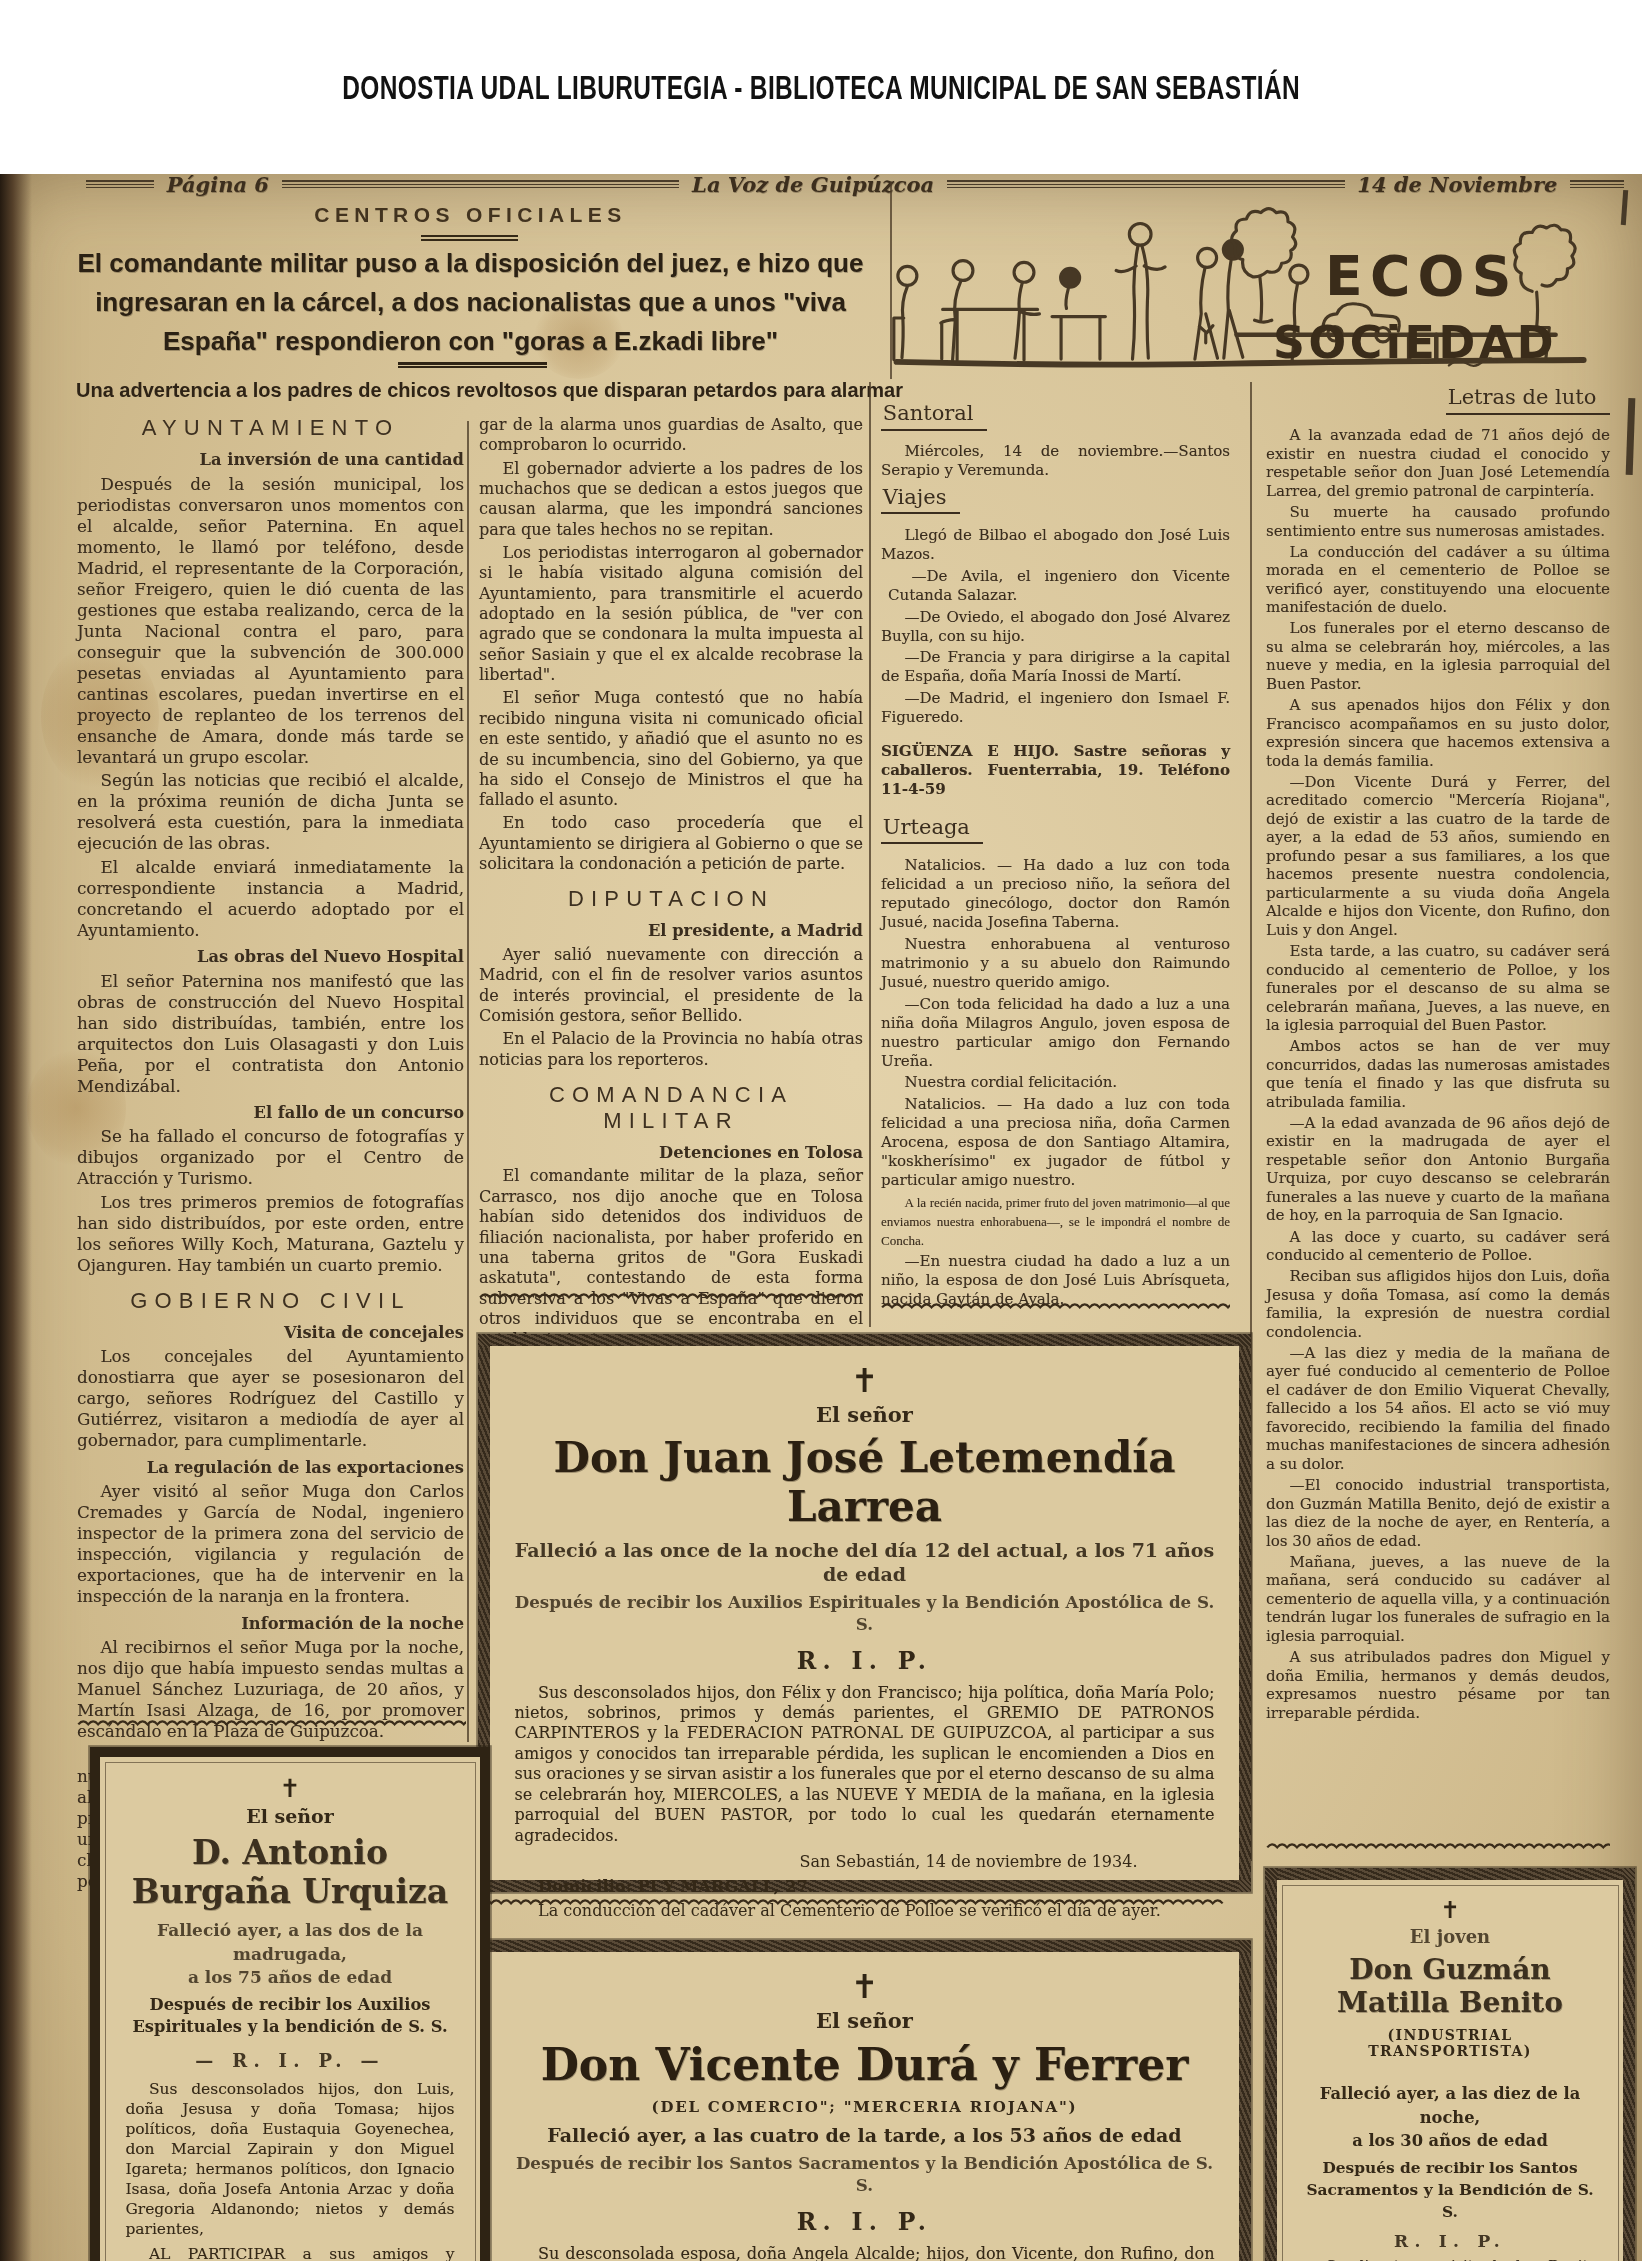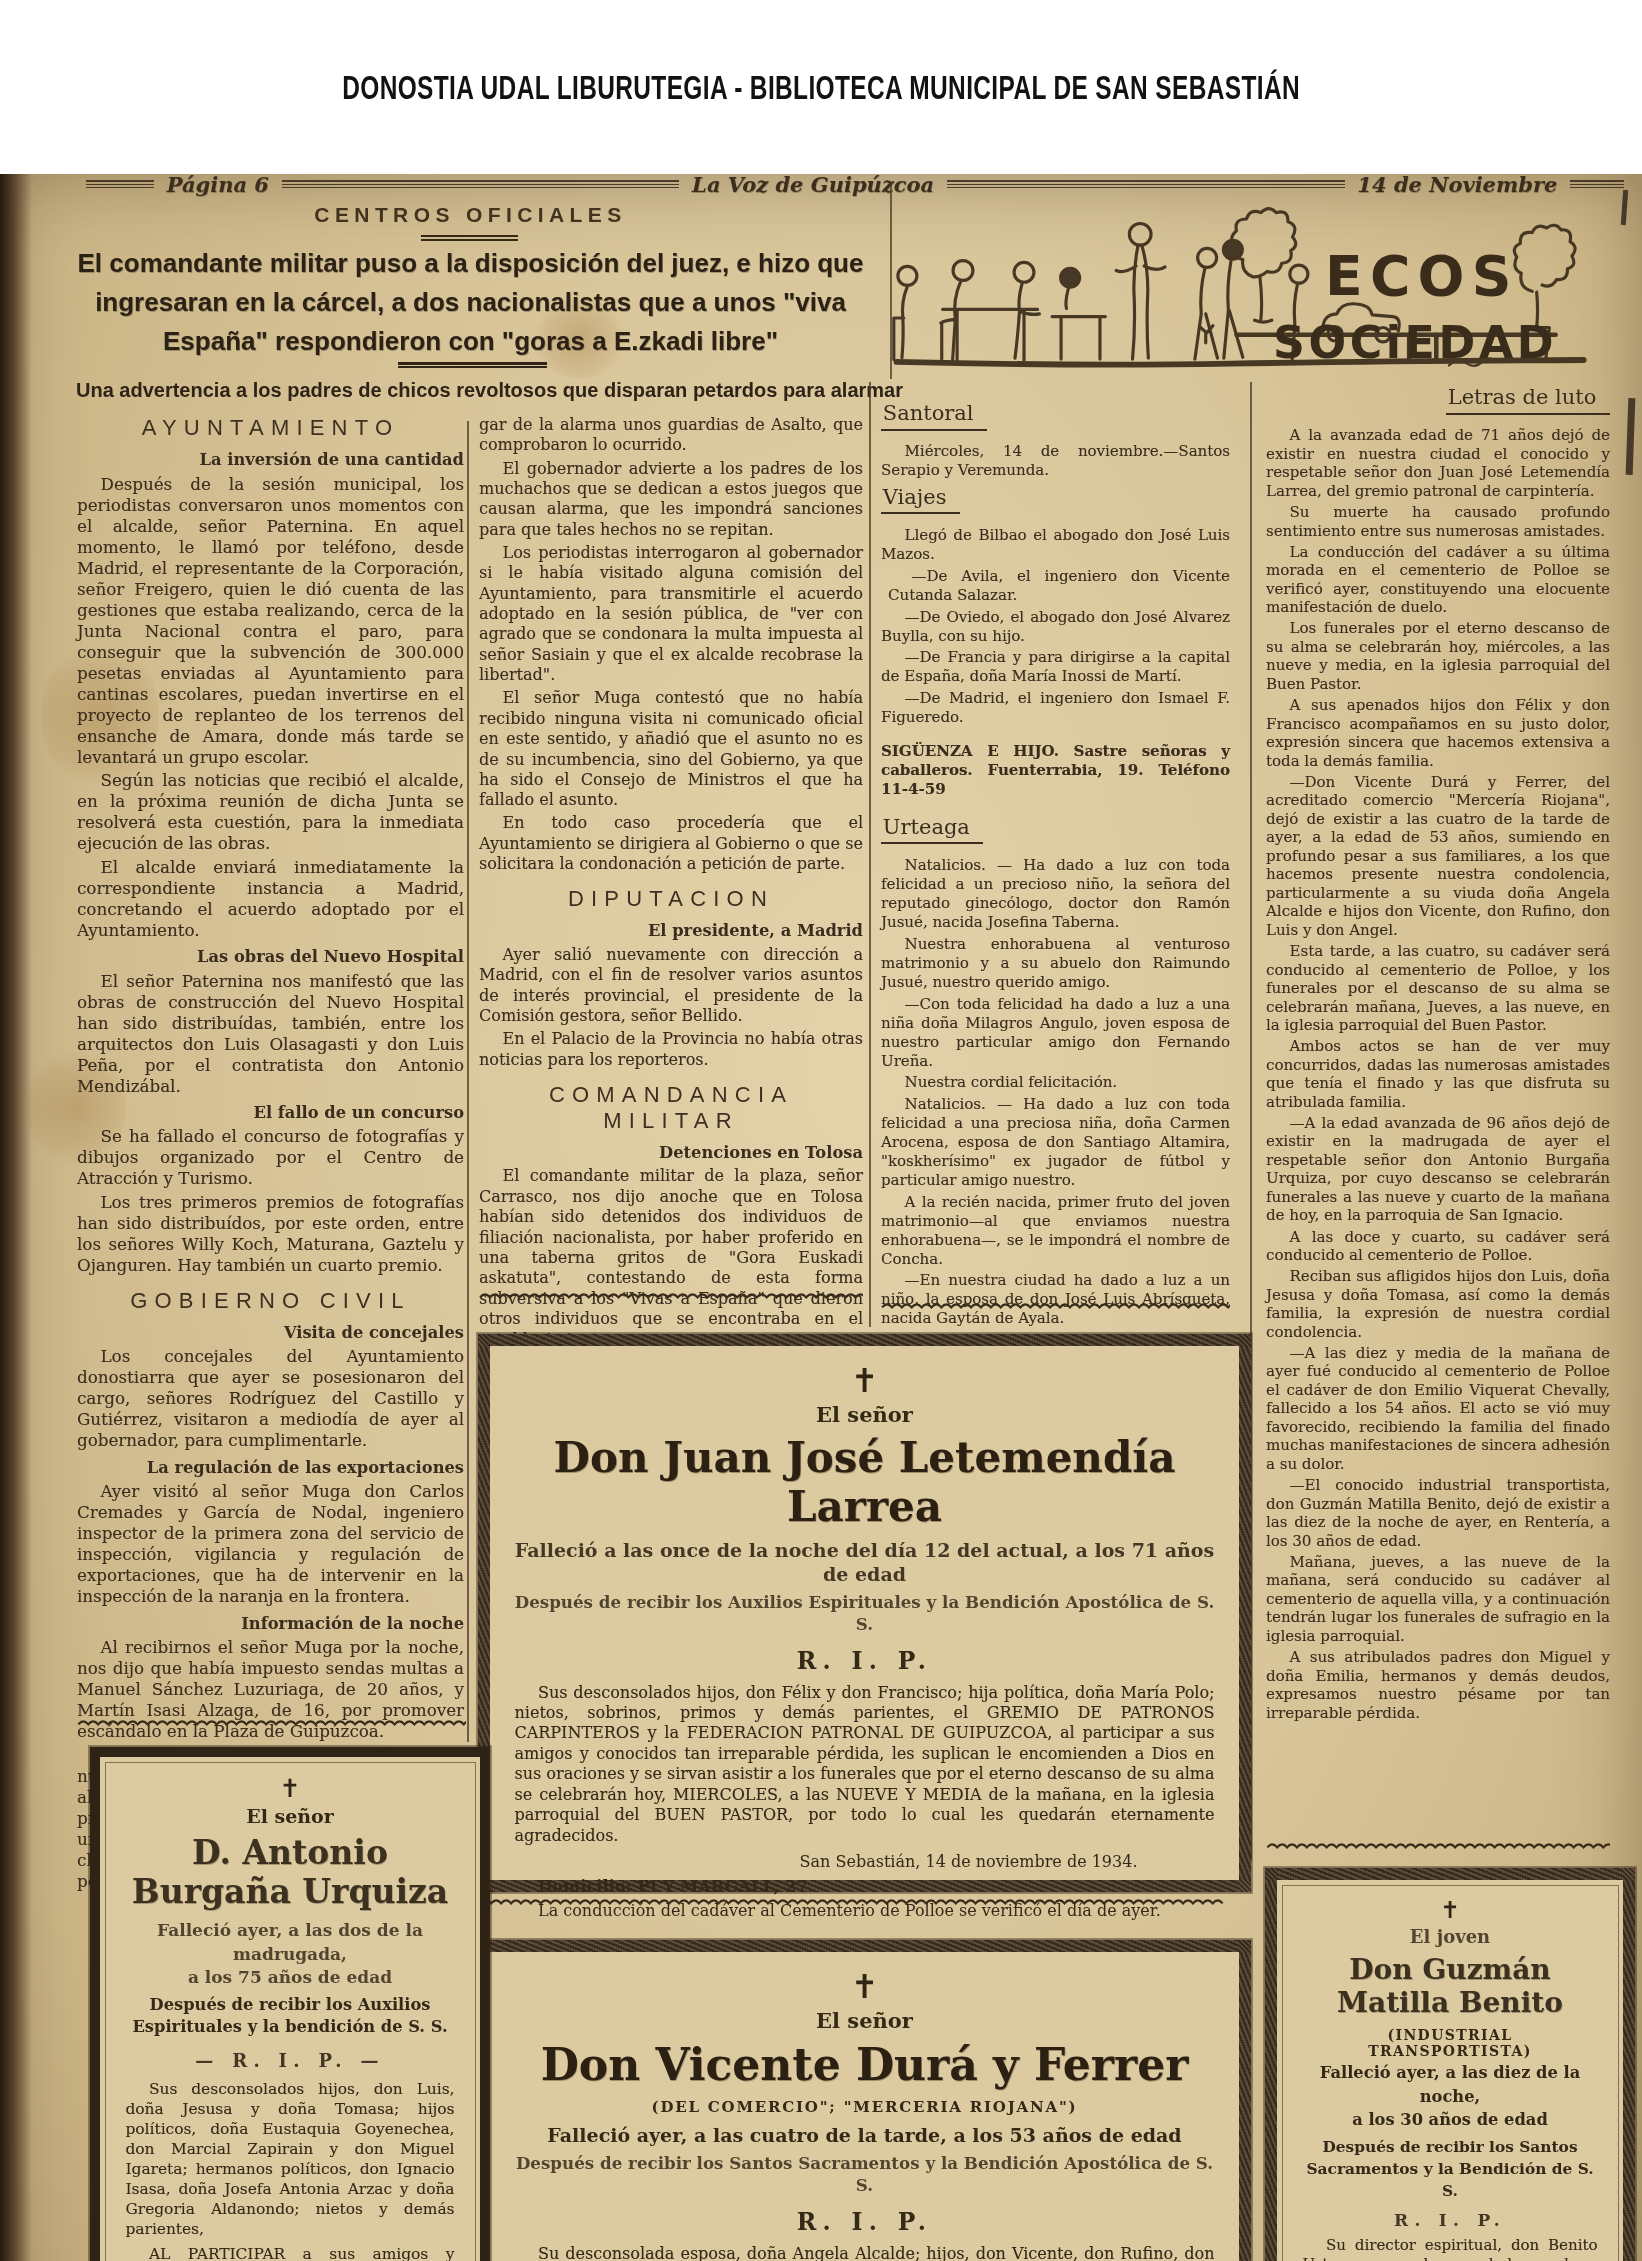--- a/index.html
+++ b/index.html
@@ -179,21 +179,21 @@
   <p class="para" style="font-size:15px;line-height:19px;">—De Oviedo, el abogado don José Alvarez Buylla, con su hijo.</p>
   <p class="para" style="font-size:15px;line-height:19px;">—De Francia y para dirigirse a la capital de España, doña María Inossi de Martí.</p>
   <p class="para" style="font-size:15px;line-height:19px;">—De Madrid, el ingeniero don Ismael F. Figueredo.</p>
   <p class="para noindent ad" style="font-size:15px;line-height:19px;">SIGÜENZA E HIJO. Sastre señoras y caballeros. Fuenterrabia, 19. Teléfono 11-4-59</p>
   <div class="mini-heading"><span>Urteaga</span></div>
   <p class="para" style="font-size:15px;line-height:19px;">Natalicios. — Ha dado a luz con toda felicidad a un precioso niño, la señora del reputado ginecólogo, doctor don Ramón Jusué, nacida Josefina Taberna.</p>
   <p class="para" style="font-size:15px;line-height:19px;">Nuestra enhorabuena al venturoso matrimonio y a su abuelo don Raimundo Jusué, nuestro querido amigo.</p>
   <p class="para" style="font-size:15px;line-height:19px;">—Con toda felicidad ha dado a luz a una niña doña Milagros Angulo, joven esposa de nuestro particular amigo don Fernando Ureña.</p>
   <p class="para" style="font-size:15px;line-height:19px;">Nuestra cordial felicitación.</p>
   <p class="para" style="font-size:15px;line-height:19px;">Natalicios. — Ha dado a luz con toda felicidad a una preciosa niña, doña Carmen Arocena, esposa de don Santiago Altamira, "koskherísimo" ex jugador de fútbol y particular amigo nuestro.</p>
-  <p class="para" style="font-size:15px;line-height:19px;">A la recién nacida, primer fruto del joven matrimonio—al que enviamos nuestra enhorabuena—, se le impondrá el nombre de Concha.</p>
+  <p class="para" style="font-size:13px;line-height:19px;font-family:Liberation Serif, serif;">A la recién nacida, primer fruto del joven matrimonio—al que enviamos nuestra enhorabuena—, se le impondrá el nombre de Concha.</p>
   <p class="para" style="font-size:15px;line-height:19px;">—En nuestra ciudad ha dado a luz a un niño, la esposa de don José Luis Abrísqueta, nacida Gaytán de Ayala.</p>
 </div>
 
 <div class="col" style="left:1266px;top:385px;width:344px;font-size:15px;">
   <div class="mini-heading align-right" style="margin-top:0;"><span>Letras de luto</span></div>
   <p class="para" style="font-size:15px;line-height:18.5px;">A la avanzada edad de 71 años dejó de existir en nuestra ciudad el conocido y respetable señor don Juan José Letemendía Larrea, del gremio patronal de carpintería.</p>
   <p class="para" style="font-size:15px;line-height:18.5px;">Su muerte ha causado profundo sentimiento entre sus numerosas amistades.</p>
   <p class="para" style="font-size:15px;line-height:18.5px;">La conducción del cadáver a su última morada en el cementerio de Polloe se verificó ayer, constituyendo una elocuente manifestación de duelo.</p>
   <p class="para" style="font-size:15px;line-height:18.5px;">Los funerales por el eterno descanso de su alma se celebrarán hoy, miércoles, a las nueve y media, en la iglesia parroquial del Buen Pastor.</p>
   <p class="para" style="font-size:15px;line-height:18.5px;">A sus apenados hijos don Félix y don Francisco acompañamos en su justo dolor, expresión sincera que hacemos extensiva a toda la demás familia.</p>
@@ -268,21 +268,21 @@
 
   </div>
 </div>
 
 <div class="obit" style="left:1265px;top:1868px;width:346px;height:601px;">
   <div class="obit-inner">
     <div class="obit-cross" style="font-size:23.5px;line-height:25px;">✝</div>
     <div class="obit-intro smudge" style="font-size:18px;">El joven</div>
     <div class="obit-name smudge2" style="font-size:28px;">Don Guzmán Matilla Benito</div>
     <div style="font-weight:700;font-size:14px;letter-spacing:1.4px;">(INDUSTRIAL TRANSPORTISTA)</div>
-    <div class="obit-death" style="font-size:16.3px;margin-top:2px;">Falleció ayer, a las diez de la noche,</div>
+    <div class="obit-death" style="font-size:16.3px;margin-top:23px;">Falleció ayer, a las diez de la noche,</div>
     <div class="obit-death" style="font-size:16.3px;">a los 30 años de edad</div>
     <div class="obit-rites" style="font-size:15.4px;">Después de recibir los Santos Sacramentos y la Bendición de S. S.</div>
     <div class="obit-rip smudge2" style="font-size:17px;margin:8.1px 0 5.4px 0;">R. I. P.</div>
     <div class="obit-body" style="font-size:15px;line-height:19px;">Su director espiritual, don Benito Urteaga; sus desconsolados padres, don Miguel y doña Emilia; hermanos, doña Guillermina, doña Jerónima, don Pedro y don Santiago; hermano político, don José Fernández; tíos, primos, sobrinos y demás parientes, AL PARTICIPAR a sus amigos y conocidos tan irreparable pérdida, les suplican se sirvan asistir a la conducción del cadáver al Cementerio de esta villa, que tendrá lugar mañana, JUEVES, a las NUEVE de la mañana, y a continuación a los funerales que por su eterno descanso de su alma se celebrarán en esta iglesia parroquial, por cuya asistencia a dichos actos les quedarán eternamente agradecidos.</div>
 
   </div>
 </div>
 
 
 </body></html>

